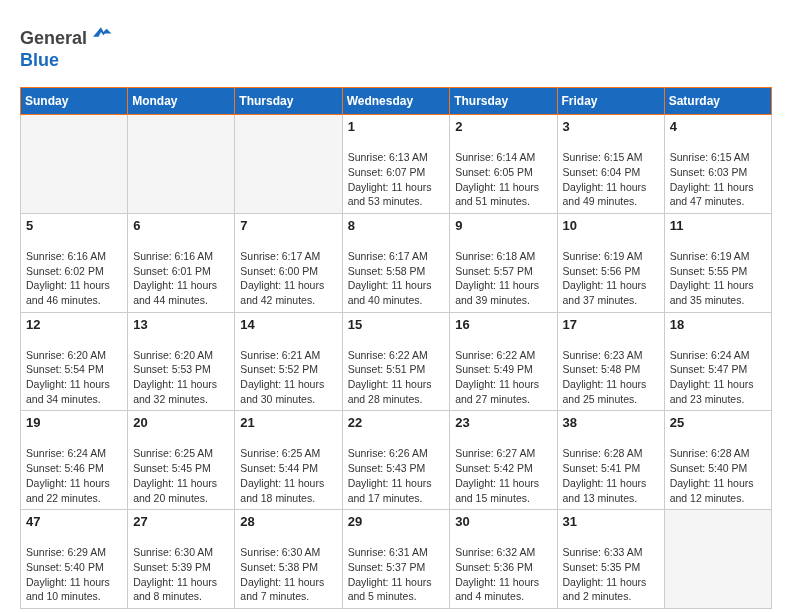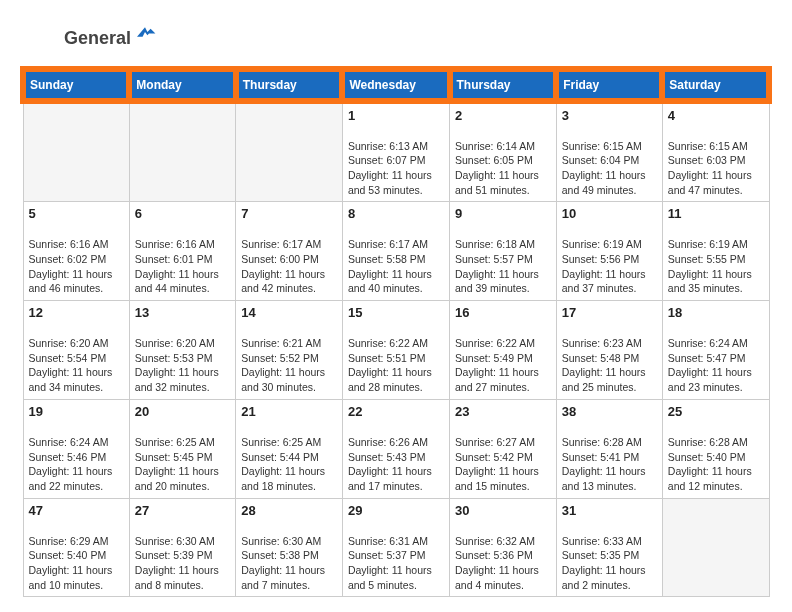--- a/index.html
+++ b/index.html
@@ -12,21 +12,20 @@
     }
     .header {
       display: flex;
       align-items: flex-start;
       justify-content: space-between;
       margin-bottom: 16px;
     }
     .logo {
       display: flex;
       align-items: flex-end;
-      margin-left: 44px;
     }
     .logo-text {
       font-size: 18px;
       font-weight: bold;
       line-height: 1.2;
     }
     .logo-general { color: #444; }
     .logo-blue { color: #1a6bbf; }
     .logo-icon {
       width: 24px;
@@ -50,21 +49,21 @@
       border-collapse: collapse;
       font-size: 11px;
     }
     .calendar thead th {
       background: #1a6bbf;
       color: #fff;
       padding: 6px 4px;
       text-align: left;
       font-size: 12px;
       font-weight: bold;
-      border: 6px solid #f97316;
+      border: 1px solid #f97316;
     }
     .calendar tbody td {
       border: 1px solid #ccc;
       vertical-align: top;
       padding: 4px 5px;
       width: 108px;
       min-height: 80px;
     }
     .day-num {
       font-size: 13px;
@@ -85,20 +84,23 @@
 </head>
 <body>
 
 <div class="header">
   <div class="logo">
     <div>
       <div class="logo-text">
         <span class="logo-general">General</span><svg class="logo-icon" viewBox="0 0 30 24">
             <polygon points="5,18 15,6 18,12 22,8 28,14 20,14 18,16 15,12 12,18" fill="#1a6bbf"></polygon>
           </svg>
+      </div>
+      <div class="logo-text">
+        <span class="logo-blue">Blue</span>
       </div>
     </div>
   </div>
   <div class="title-block">
     <div class="month-title"></div>
     <div class="location"></div>
   </div>
 </div>
 
 <table class="calendar">

